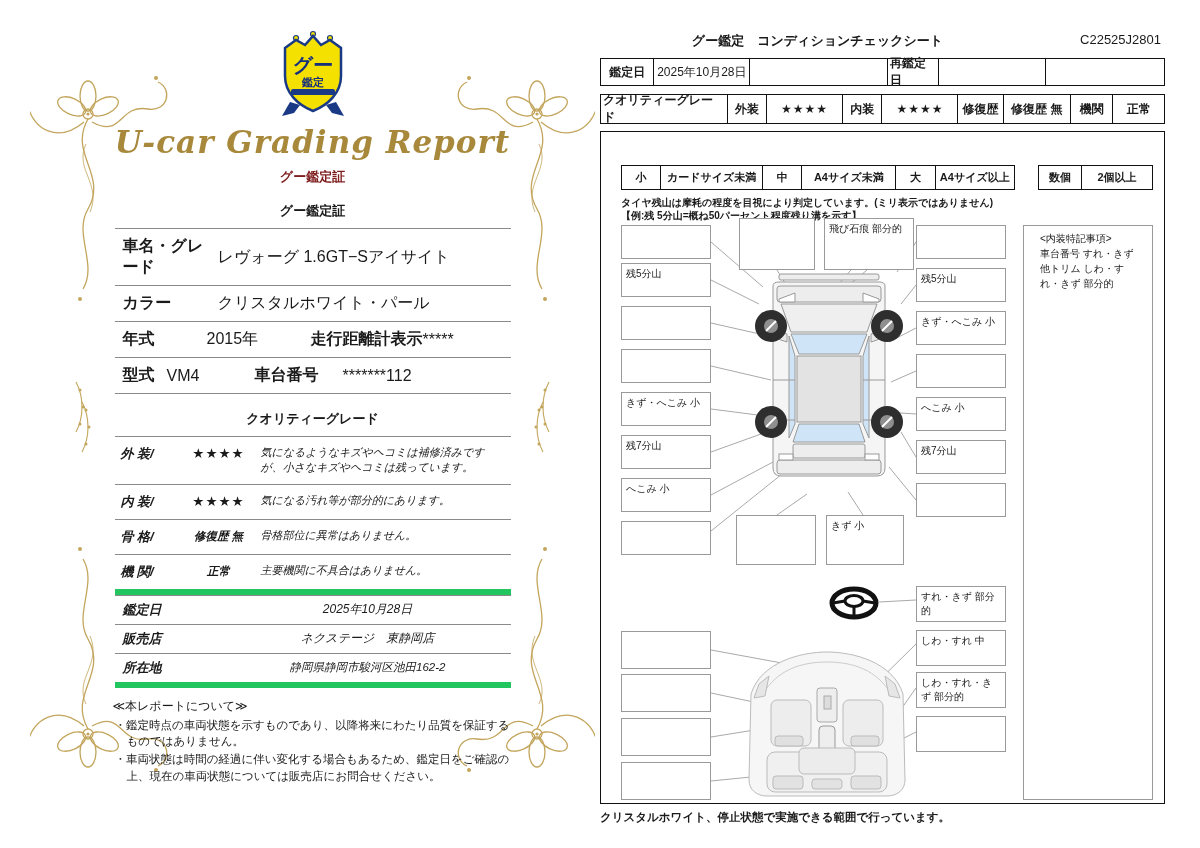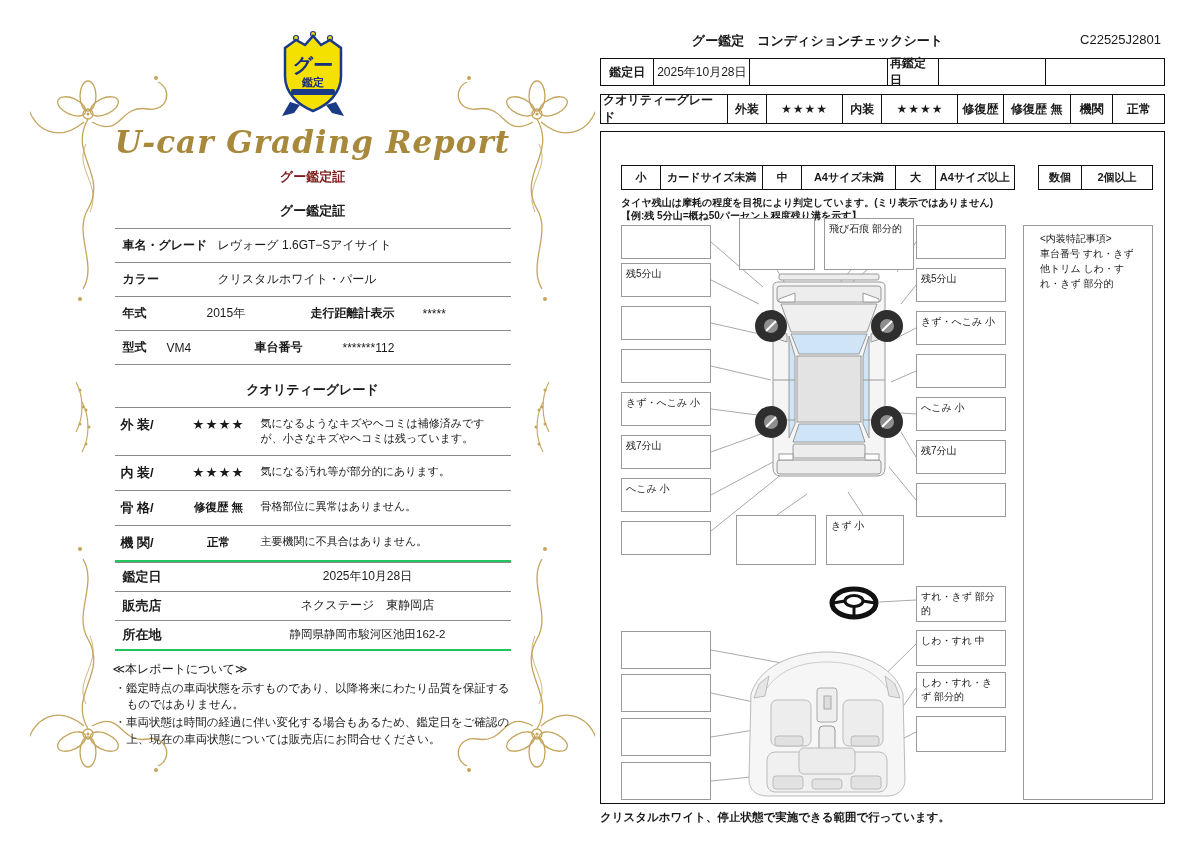--- a/index.html
+++ b/index.html
@@ -8,34 +8,34 @@
   
   #left-page{left:30px;top:22px;width:565px;height:810px;}
   .flourish{position:absolute;left:0;top:0;pointer-events:none;}
   .lp-content{position:relative;z-index:2;}
   .badge-wrap{text-align:center;padding-top:8px;height:92px;}
   .lp-title{margin-top:2px;text-align:center;font-family:"DejaVu Serif","Liberation Serif",serif;font-style:italic;font-weight:bold;font-size:31px;color:#a8893c;letter-spacing:1px;}
   .lp-cert{margin-top:8px;text-align:center;font-size:13px;font-weight:bold;color:#7f1d1d;}
   .lp-intro{width:396px;margin:14px auto 0;font-size:12px;line-height:1.5;text-align:justify;}
   .lp-sec{margin-top:16px;text-align:center;font-size:13px;font-weight:bold;}
   .tbl{width:396px;margin:8px auto 0;}
-  .trow{display:flex;align-items:center;border-top:1px solid #8a8a8a;padding:7px 8px;font-size:12px;min-height:19px;}
+  .trow{display:flex;align-items:center;border-top:1px solid #8a8a8a;padding:7px 8px;font-size:16px;min-height:19px;}
   .tbl .trow:last-child{border-bottom:1px solid #8a8a8a;}
   .tl{font-weight:bold;}
   .w95{width:95px;flex:none;} .w80{width:84px;flex:none;} .w100{width:104px;flex:none;}
   .w40{width:44px;flex:none;} .w85{width:88px;flex:none;} .w115{width:112px;flex:none;}
   .gr-row{display:flex;border-top:1px solid #8a8a8a;padding:8px 6px;align-items:flex-start;}
   .gr-label{width:62px;flex:none;font-weight:bold;font-size:13px;}
   .gr-value{width:72px;flex:none;font-weight:bold;font-size:11.5px;text-align:center;padding-top:1px;}
   .gr-value.stars{font-size:13.5px;letter-spacing:1px;padding-top:0;}
   .gr-desc{flex:1;font-size:11px;line-height:1.4;padding-left:6px;}
   .inf-row{display:flex;align-items:center;border-top:1px solid #8a8a8a;padding:5px 8px;font-size:12px;}
   .inf-label{width:110px;flex:none;font-weight:bold;font-size:13px;}
   .inf-value{flex:1;text-align:center;}
-  .tbl.last{border-bottom:2px solid #22c55e;}
+  .tbl.last{border-bottom:6px solid #22c55e;font-style:italic;}
   .notes{width:400px;margin:10px auto 0;font-size:11.5px;line-height:1.42;}
   .notes-title{font-size:12px;margin-bottom:2px;}
   .note-item{padding-left:14px;text-indent:-12px;margin-top:2px;}
   .note-item::before{content:"・";}
   
   #right-page{left:600px;top:30px;width:565px;height:800px;font-size:12px;}
   .rp-head{position:relative;height:22px;}
   .rp-title{position:absolute;left:0;right:130px;text-align:center;font-size:13px;font-weight:bold;top:2px;}
   .rp-docid{position:absolute;right:4px;top:2px;font-size:13px;}
   .btable{display:flex;border:1.5px solid #111;}

